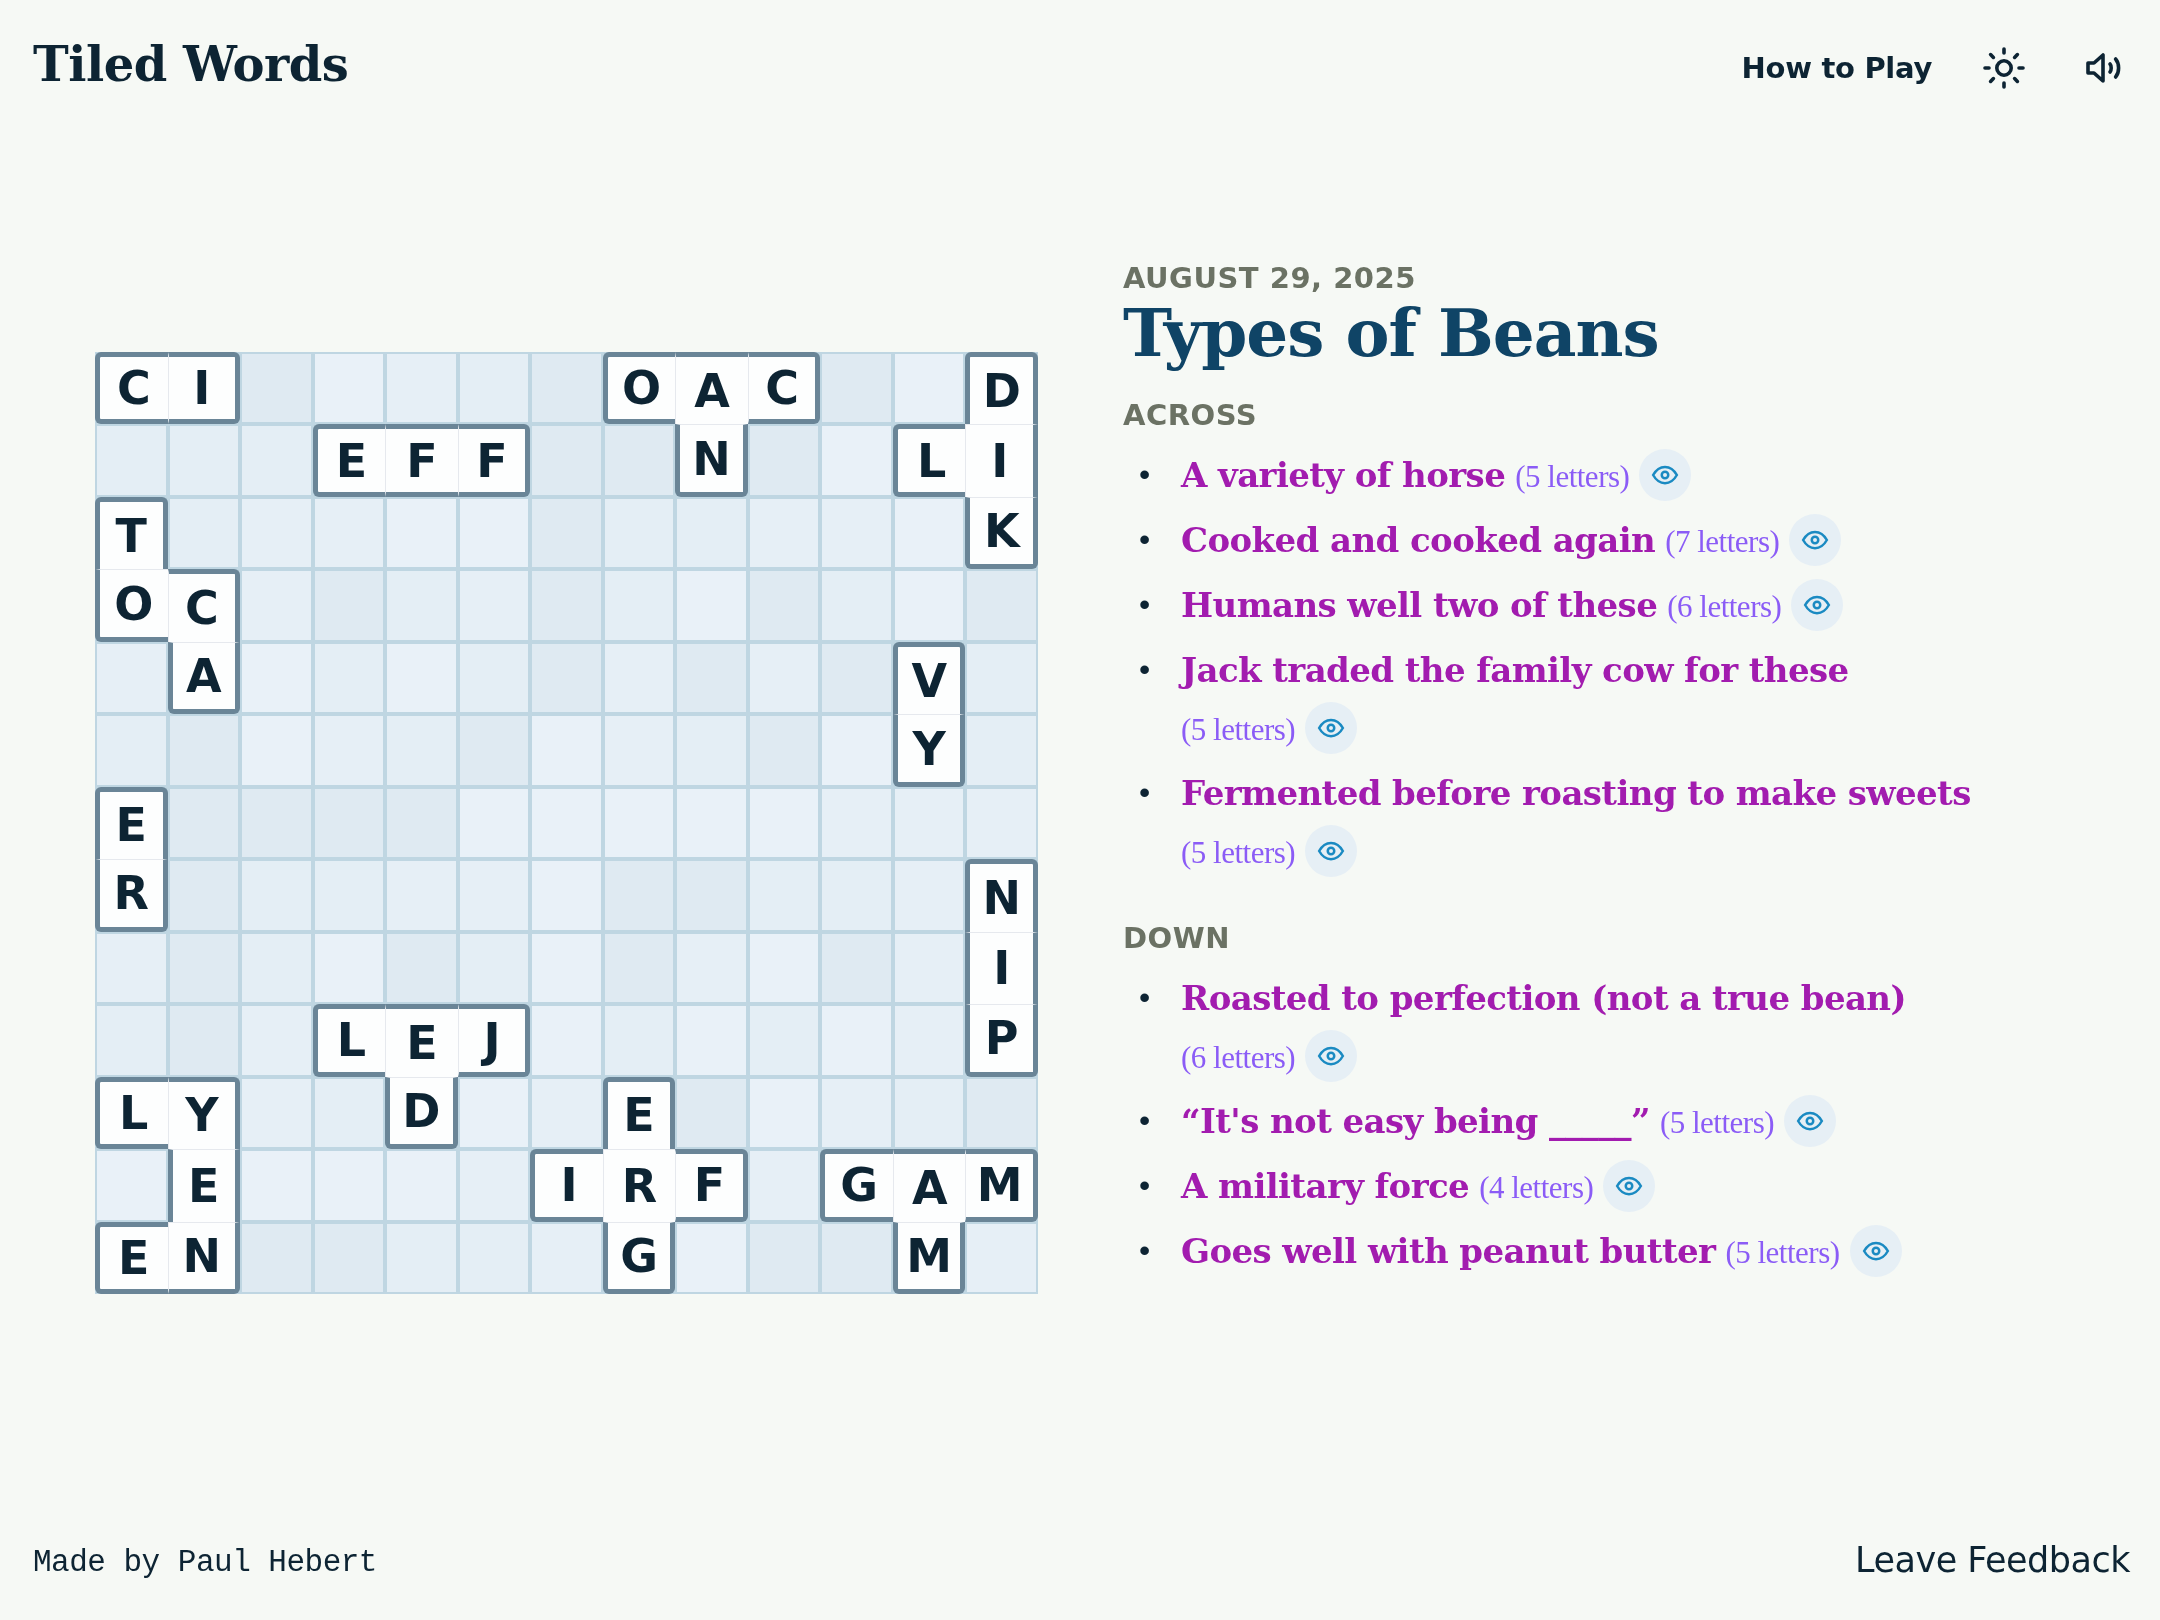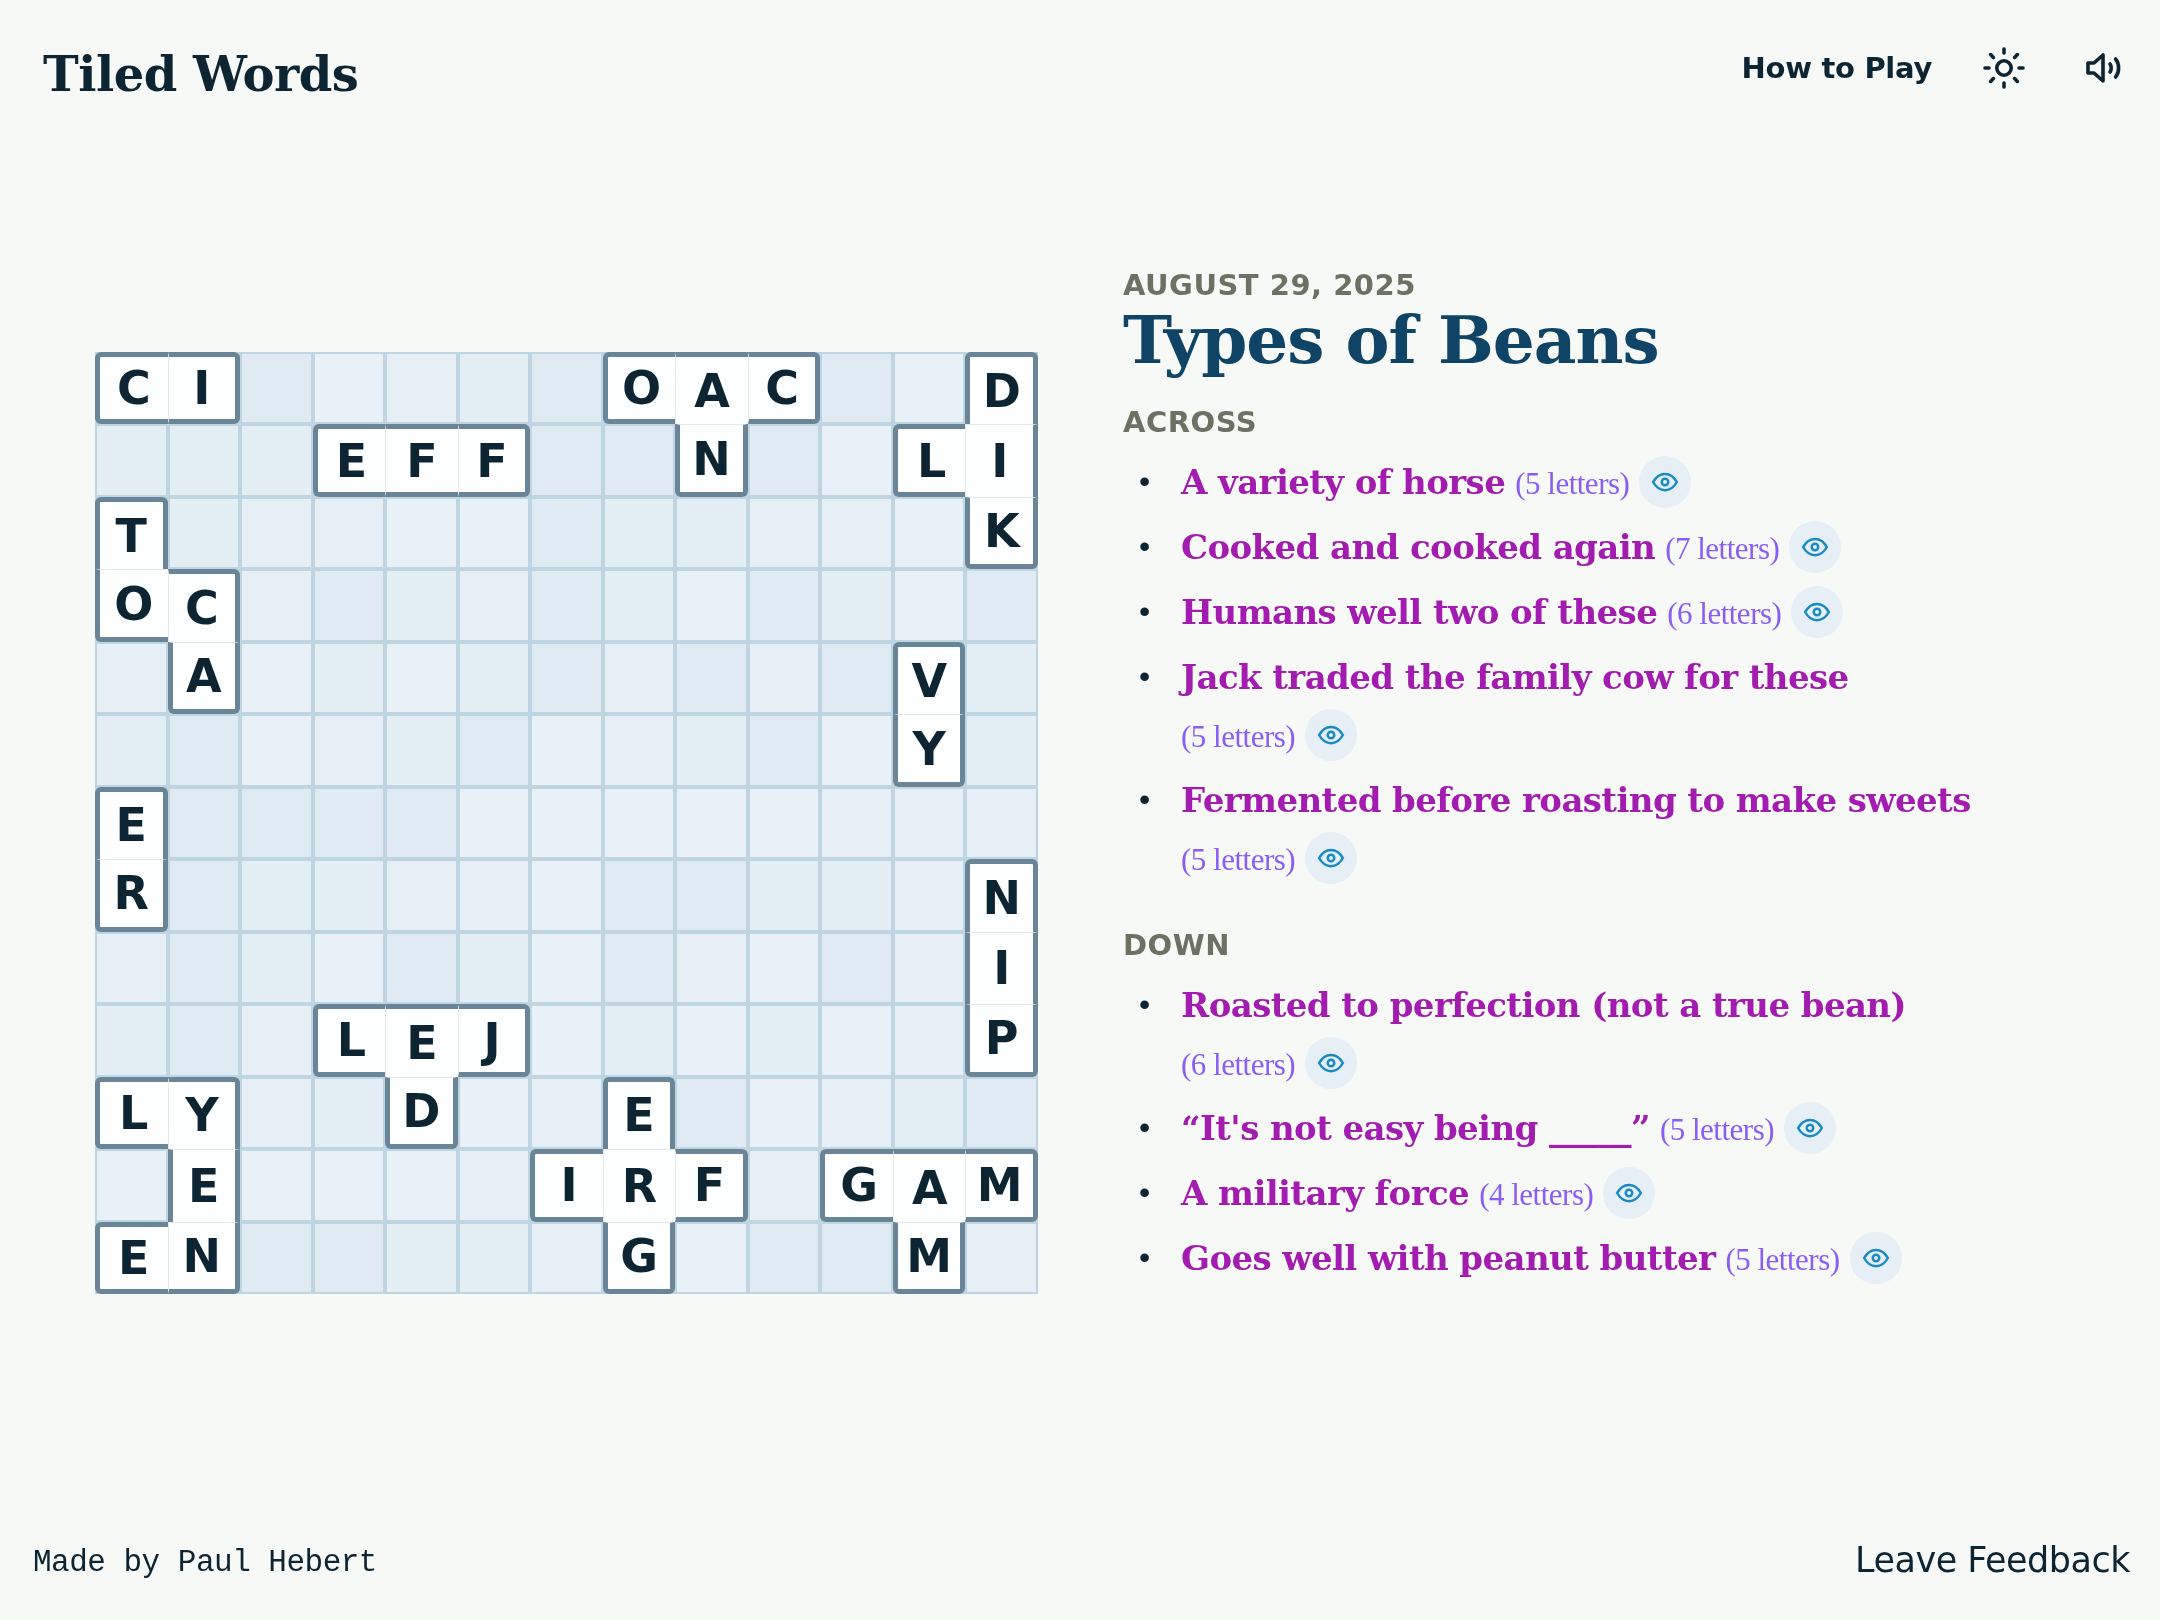--- a/index.html
+++ b/index.html
@@ -6,21 +6,21 @@
   body {
     width:2160px; height:1620px; overflow:hidden;
     background:#f6f9f5; color:#0d2433;
     font-family:"Liberation Sans", "DejaVu Sans", sans-serif;
     position:relative;
   }
   .app-title {
     position:absolute; left:33px; top:36px;
     font-family:"DejaVu Serif", "Liberation Serif", serif;
     font-weight:bold; font-size:48px; letter-spacing:-0.5px; color:#0d2433;
-    margin:10px;
+    margin:0;
   }
   .nav { position:absolute; top:40px; right:28px; display:flex; align-items:center; gap:44px; }
   .nav-link { font-family:"DejaVu Sans", sans-serif; font-weight:bold; font-size:29px; color:#0d2433; cursor:pointer; letter-spacing:-0.3px; }
   .icon-btn { width:56px; height:56px; display:flex; align-items:center; justify-content:center; cursor:pointer; }
   .icon-btn svg { width:48px; height:48px; }
 
   .board {
     position:absolute; left:95px; top:352px;
     width:943px; height:942px;
     display:grid; grid-template-columns:repeat(13, 1fr); grid-template-rows:repeat(13, 1fr);
@@ -33,21 +33,21 @@
   .cell.s1 { background:#e9f1f8; }
   .cell.s2 { background:#dfeaf2; }
   .cell.s3 { background:#e4eef5; }
   .tile {
     position:absolute; box-sizing:border-box;
     background:#fdfefe; display:flex; align-items:center; justify-content:center;
     font-family:"DejaVu Sans", sans-serif; font-size:46px; font-weight:600; color:#0d2433;
     cursor:grab;
   }
 
-  .panel { position:absolute; left:1123px; top:268px; width:1000px; }
+  .panel { position:absolute; left:1123px; top:261px; width:1000px; }
   .date { font-family:"DejaVu Sans", sans-serif; font-weight:bold; font-size:29px; color:#6b7264; letter-spacing:0.5px; margin:0 0 4px 0; }
   .puzzle-title { font-family:"DejaVu Serif", serif; font-weight:bold; font-size:66px; color:#0f4466; margin:0 0 30px 0; letter-spacing:-1px; line-height:1.05;}
   .section-label { font-family:"DejaVu Sans", sans-serif; font-weight:bold; font-size:29px; color:#6b7264; letter-spacing:0.5px; margin:16px 0 14px 0; }
   .clues { list-style:none; margin:0 0 40px 0; padding:0; }
   .clue { position:relative; padding-left:58px; font-size:36px; line-height:57px; margin-bottom:6px; }
   .clue::before { content:"•"; position:absolute; left:16px; top:0; font-size:32px; color:#0d2433; }
   .clue-text { font-family:"DejaVu Serif", serif; font-weight:600; color:#a21caf; font-size:34px; letter-spacing:-0.6px; }
   .clue-len { font-family:Liberation Serif, serif; color:#8b5cf6; font-size:31px; letter-spacing:-0.5px; }
   .clue.wrap .clue-len { display:inline; }
   .reveal {

